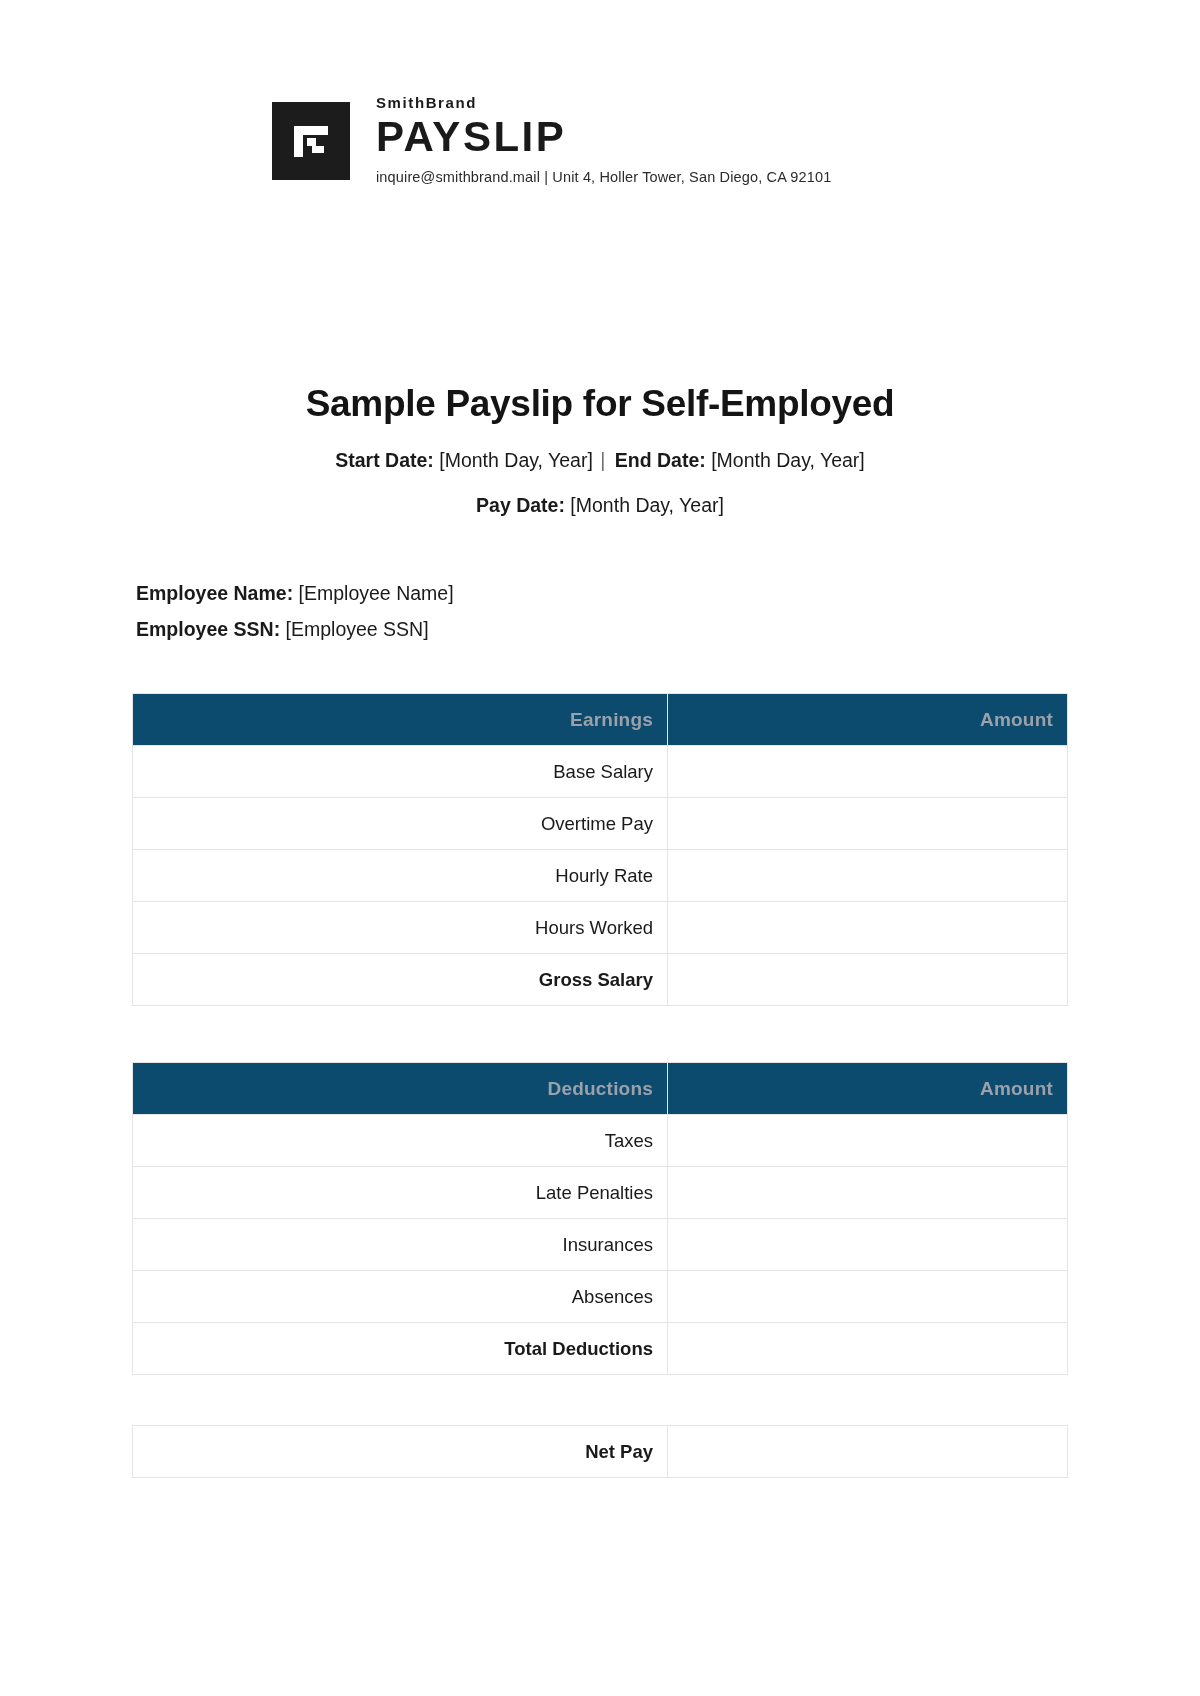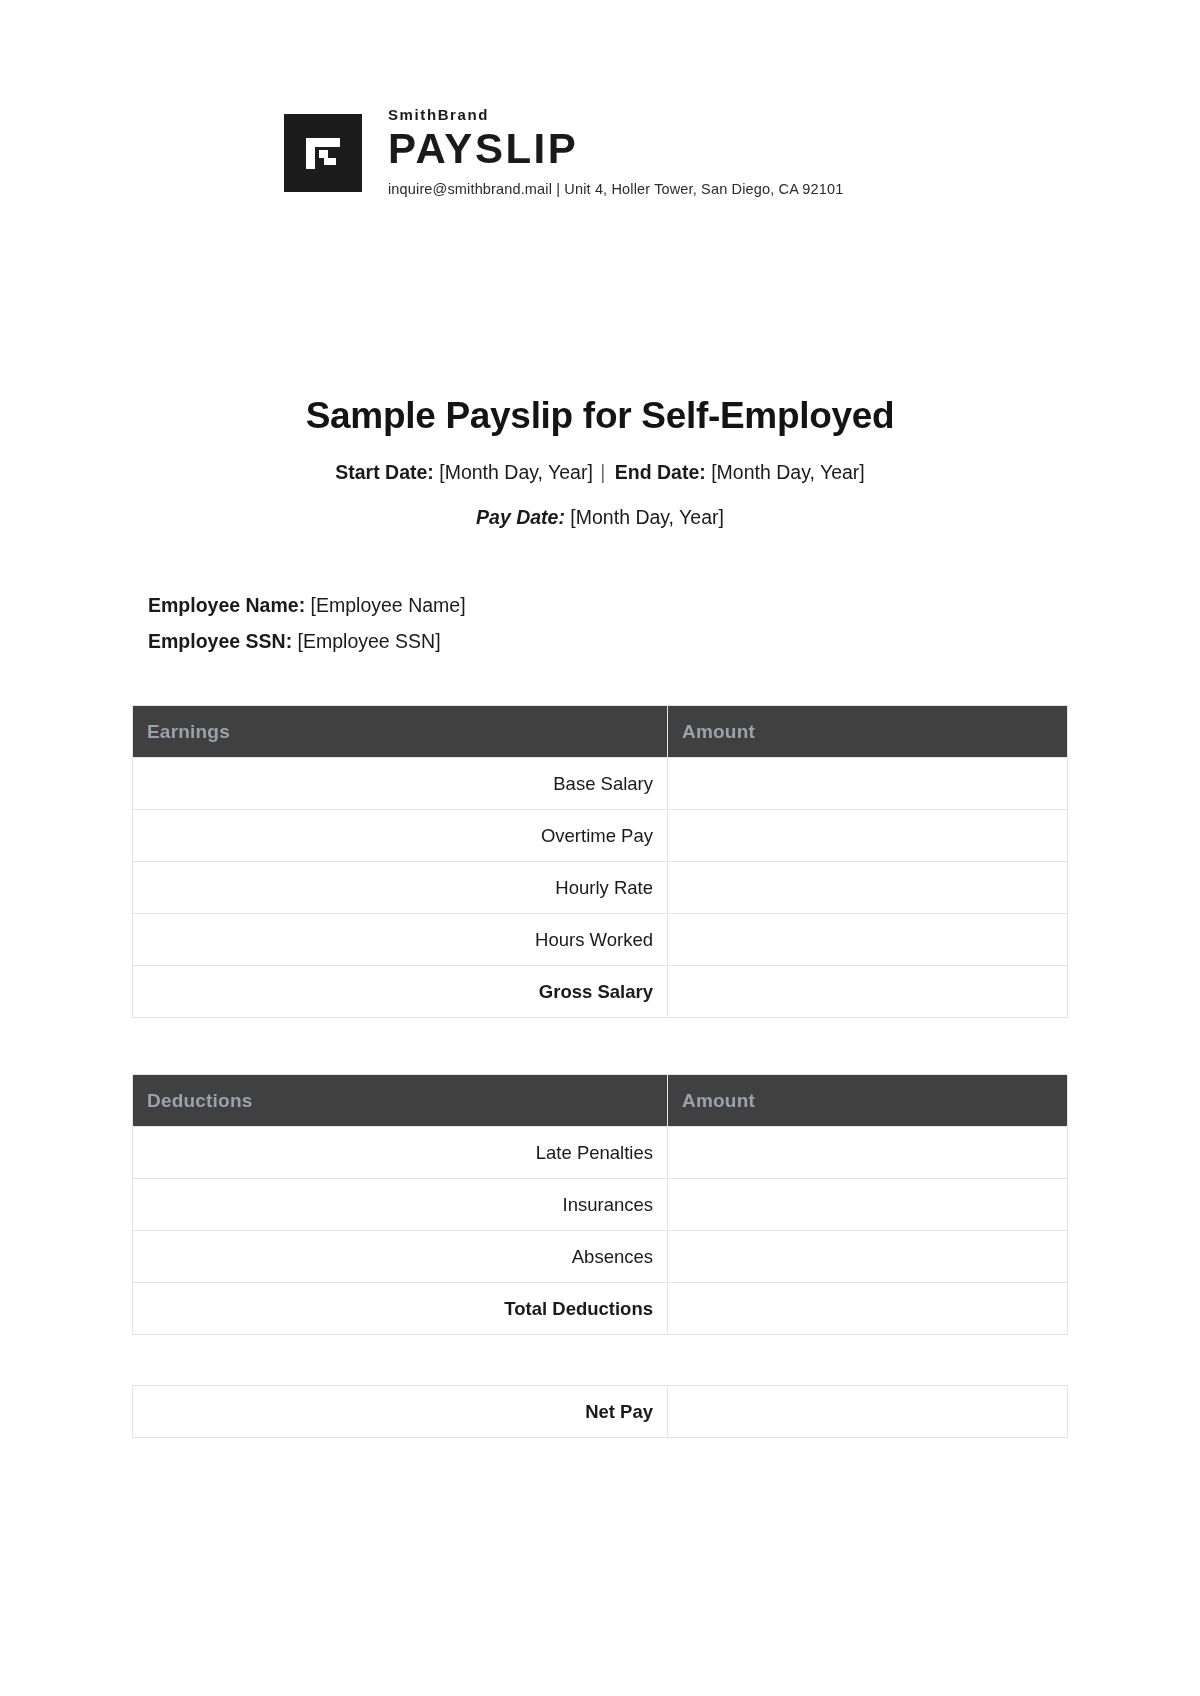--- a/index.html
+++ b/index.html
@@ -14,21 +14,21 @@
     color: #1a1a1a;
     position: relative;
     overflow: hidden;
   }
 
   .page {
     width: 1200px;
     height: 1696px;
     position: relative;
     box-sizing: border-box;
-    padding: 12px;
+    padding: 0;
   }
 
   
   .header {
     display: flex;
     align-items: flex-start;
     padding: 88px 0 0 272px;
   }
   .logo-mark {
     width: 78px;
@@ -94,21 +94,21 @@
     display: inline-block;
     margin: 0 4px 0 2px;
     color: #6e6e6e;
     font-weight: 300;
   }
   .paydate-line {
     font-size: 19.5px;
     color: #1a1a1a;
     margin-top: 22px;
   }
-  .paydate-line .lbl { font-weight: bold; font-style: italic; }
+  .paydate-line .lbl { font-weight: bold; }
 
   
   .employee-block {
     margin: 58px 0 0 136px;
   }
   .employee-row {
     font-size: 19.5px;
     color: #1a1a1a;
     line-height: 1.85;
   }
@@ -129,25 +129,25 @@
   .table col.c2 { width: 400px; }
 
   .table th, .table td {
     border: 1px solid #e3e5e8;
     height: 52px;
     padding: 0 14px;
     vertical-align: middle;
     box-sizing: border-box;
   }
   .table th {
-    background: #404040;
+    background: #0c4a6e;
     color: #9aa1ab;
     font-size: 19px;
     font-weight: bold;
-    text-align: left;
+    text-align: right;
     letter-spacing: 0.2px;
   }
   .table td {
     font-size: 18.5px;
     color: #1a1a1a;
     text-align: right;
   }
   .table td.amount { text-align: right; }
   .table tr.total td.label { font-weight: bold; }
   .table tr.netpay td.label { font-weight: bold; }
@@ -244,20 +244,24 @@
           <col class="c2">
         </colgroup>
       <thead>
         <tr>
           <th>Deductions</th>
           <th>Amount</th>
         </tr>
       </thead>
       <tbody>
         <tr>
+          <td class="label">Taxes</td>
+          <td class="amount"></td>
+        </tr>
+        <tr>
           <td class="label">Late Penalties</td>
           <td class="amount"></td>
         </tr>
         <tr>
           <td class="label">Insurances</td>
           <td class="amount"></td>
         </tr>
         <tr>
           <td class="label">Absences</td>
           <td class="amount"></td>

